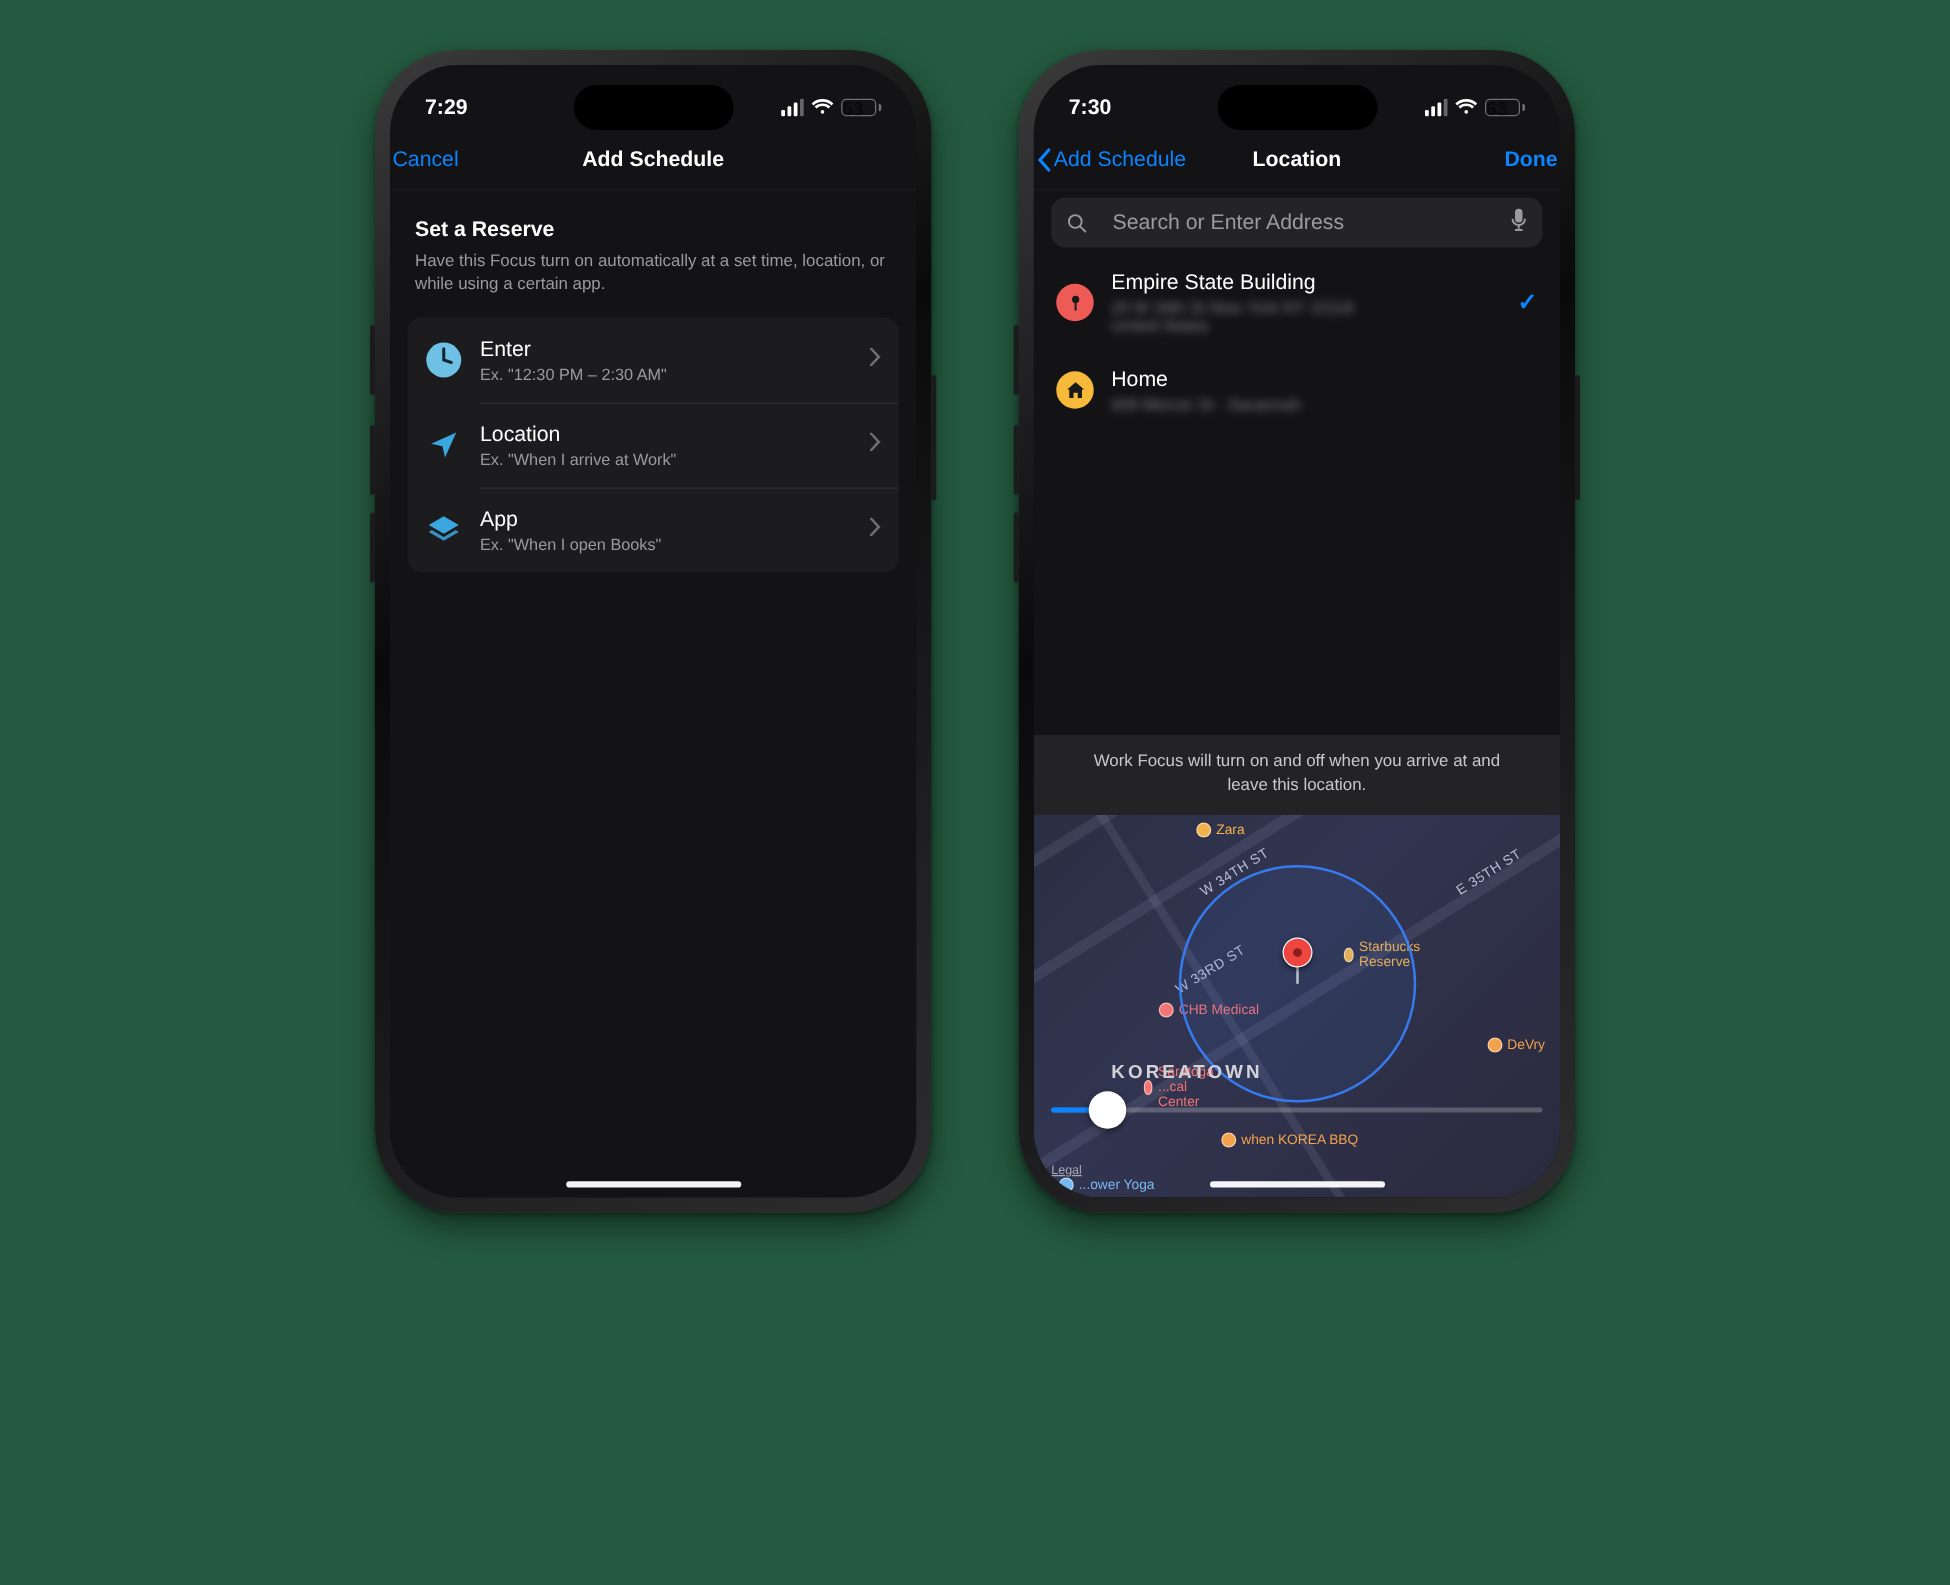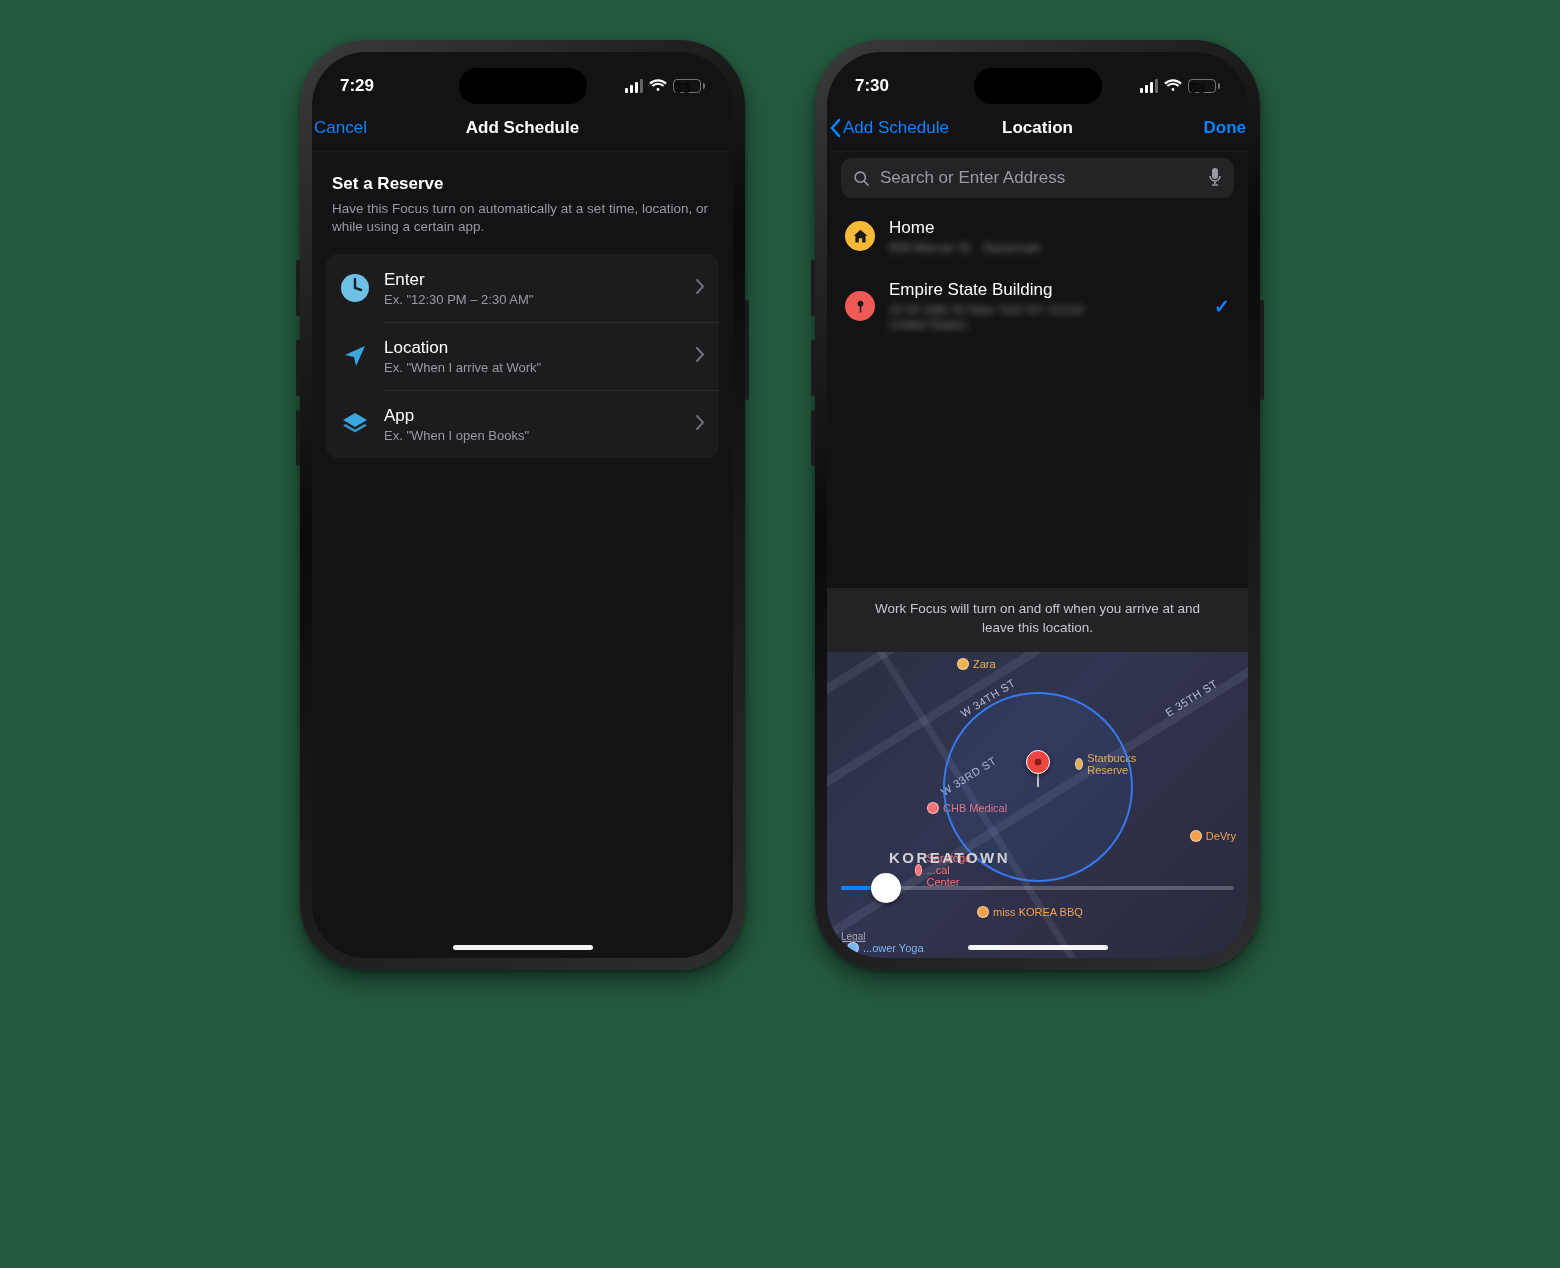--- a/index.html
+++ b/index.html
@@ -86,21 +86,21 @@
   .chev svg{width:9px;height:15px;}
   .check{color:var(--ios-blue);font-size:19px;font-weight:700;}
 
   .circ{width:30px;height:30px;border-radius:50%;display:flex;align-items:center;justify-content:center;}
   .circ.yellow{background:var(--yellow);}
   .circ.red{background:var(--red);}
   .circ svg{width:17px;height:17px;}
 
   
   .search{margin:6px 14px 0;background:var(--group-l);border-radius:11px;height:40px;
-    display:flex;align-items:center;padding:0 12px;gap:10px;}
+    display:flex;align-items:center;padding:0 12px;gap:20px;}
   .search svg.mag{width:17px;height:17px;color:var(--txt-sec);}
   .search-ph{flex:1;font-size:17px;color:var(--txt-sec);}
   .mic{color:var(--txt-sec);}
   .mic svg{width:14px;height:19px;}
 
   
   .listb{margin-top:6px;}
   .listb .row{padding:12px 18px;min-height:64px;}
   .listb .row+.row::before{left:64px;right:18px;background:rgba(255,255,255,.08);}
 
@@ -287,44 +287,44 @@
                 <rect x="4" y="1" width="6" height="11" rx="3"></rect>
                 <path d="M2 9a5 5 0 0010 0" fill="none" stroke="currentColor" stroke-width="1.6"></path>
                 <path d="M7 14v3" stroke="currentColor" stroke-width="1.6"></path>
                 <path d="M4 18h6" stroke="currentColor" stroke-width="1.6"></path>
               </svg>
         </span>
       </div>
 
       <div class="listb">
         <div class="row">
-          <span class="circ yellow">
-            <svg viewBox="0 0 20 20" fill="#1a1a1a">
-                  <path d="M10 2 2 9h2v8h4v-5h4v5h4V9h2z"></path>
-                </svg>
-          </span>
-          <div class="row-body">
-            <div class="row-title">Home</div>
-            <div class="row-sub blur">609 Mercer St · Savannah</div>
-          </div>
-        </div>
-
-        <div class="row">
           <span class="circ red">
             <svg viewBox="0 0 20 20">
                   <circle cx="10" cy="6.5" r="3.4" fill="#1a1a1a"></circle>
                   <rect x="9.1" y="9" width="1.8" height="8" fill="#1a1a1a"></rect>
                 </svg>
           </span>
           <div class="row-body">
             <div class="row-title">Empire State Building</div>
             <div class="row-sub blur" style="white-space:pre-line;">20 W 34th St New York NY 10118
 United States</div>
           </div>
           <span class="check">✓</span>
+        </div>
+
+        <div class="row">
+          <span class="circ yellow">
+            <svg viewBox="0 0 20 20" fill="#1a1a1a">
+                  <path d="M10 2 2 9h2v8h4v-5h4v5h4V9h2z"></path>
+                </svg>
+          </span>
+          <div class="row-body">
+            <div class="row-title">Home</div>
+            <div class="row-sub blur">609 Mercer St · Savannah</div>
+          </div>
         </div>
       </div>
 
       <div class="map-wrap">
         <div class="map-msg">Work Focus will turn on and off when you arrive at and leave this location.</div>
         <div class="map">
           <div class="streets">
             <div class="street s1"></div>
                 <div class="street s2"></div>
             <div class="street s3"></div>
@@ -334,21 +334,21 @@
           </div>
           <span class="slabel" style="left:130px;top:40px;">W 34TH ST</span>
           <span class="slabel" style="left:110px;top:118px;">W 33RD ST</span>
           <span class="slabel" style="left:335px;top:40px;">E 35TH ST</span>
 
           <span class="poi" style="left:130px;top:6px;">Zara</span>
           <span class="poi" style="left:248px;top:100px;max-width:70px;line-height:1.1;">Starbucks Reserve</span>
           <span class="poi red" style="left:100px;top:150px;">CHB Medical</span>
           <span class="poi orange" style="right:12px;top:178px;margin-left:40px;">DeVry</span>
           <span class="poi red" style="left:88px;bottom:70px;max-width:70px;line-height:1.1;">Saratoga ...cal Center</span>
-          <span class="poi orange" style="left:150px;bottom:40px;">miss KOREA BBQ</span>
+          <span class="poi orange" style="left:150px;bottom:40px;">when KOREA BBQ</span>
           <span class="poi blue" style="left:20px;bottom:4px;">...ower Yoga</span>
 
           <div class="radius"></div>
           <div class="pin">
             <div class="pin-head"></div>
                 <div class="pin-stick"></div>
           </div>
           <div class="neigh">KOREATOWN</div>
 
           <div class="slider">

